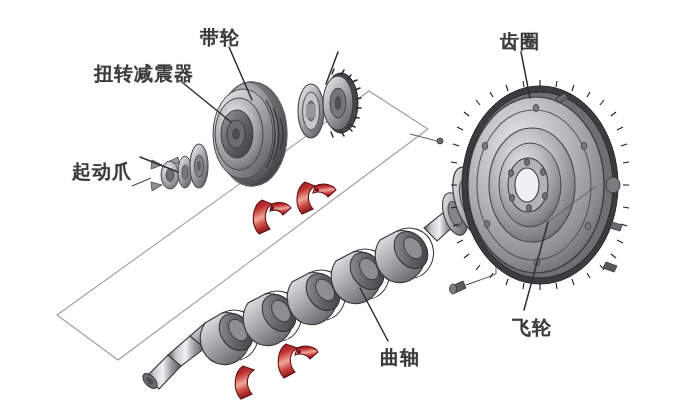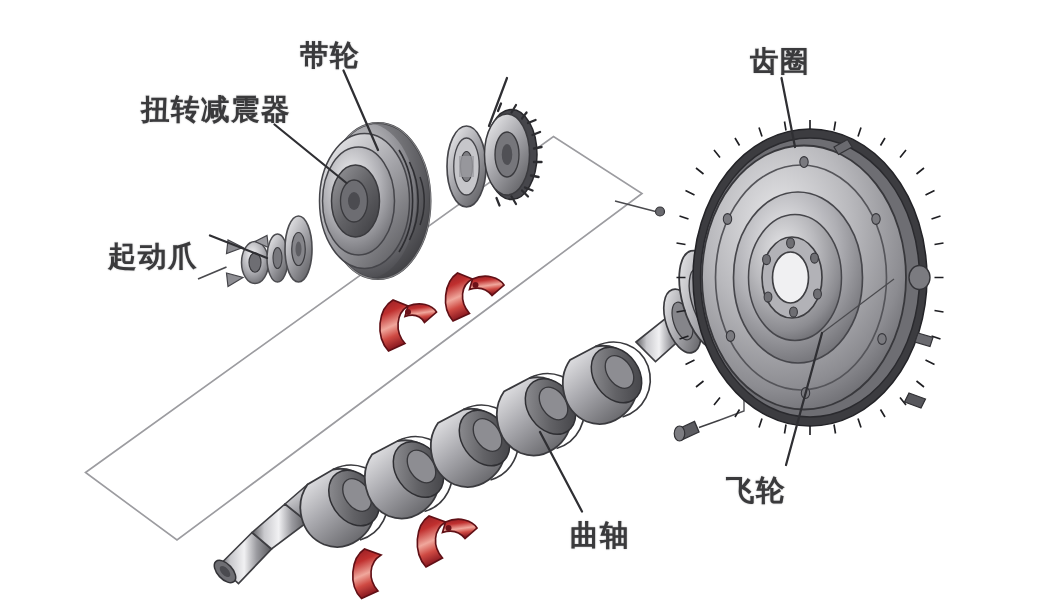--- a/index.html
+++ b/index.html
@@ -301,15 +301,15 @@
       <line x1="388" y1="341" x2="360" y2="288"></line>
       <line x1="524" y1="310" x2="548" y2="222"></line>
     </g>
   </svg>
 
   <div class="label" style="left:94px;  top:64px;">扭转减震器</div>
   <div class="label" style="left:200px; top:28px;">带轮</div>
   <div class="label" style="left:500px; top:32px;text-align:right;">齿圈</div>
   <div class="label" style="left:72px;  top:142px;margin-top:20px;">起动爪</div>
   <div class="label" style="left:380px; top:348px;">曲轴</div>
-  <div class="label" style="left:484px; top:318px;">飞轮</div>
+  <div class="label" style="left:512px; top:318px;">飞轮</div>
 
 </div>
 
 </body></html>

